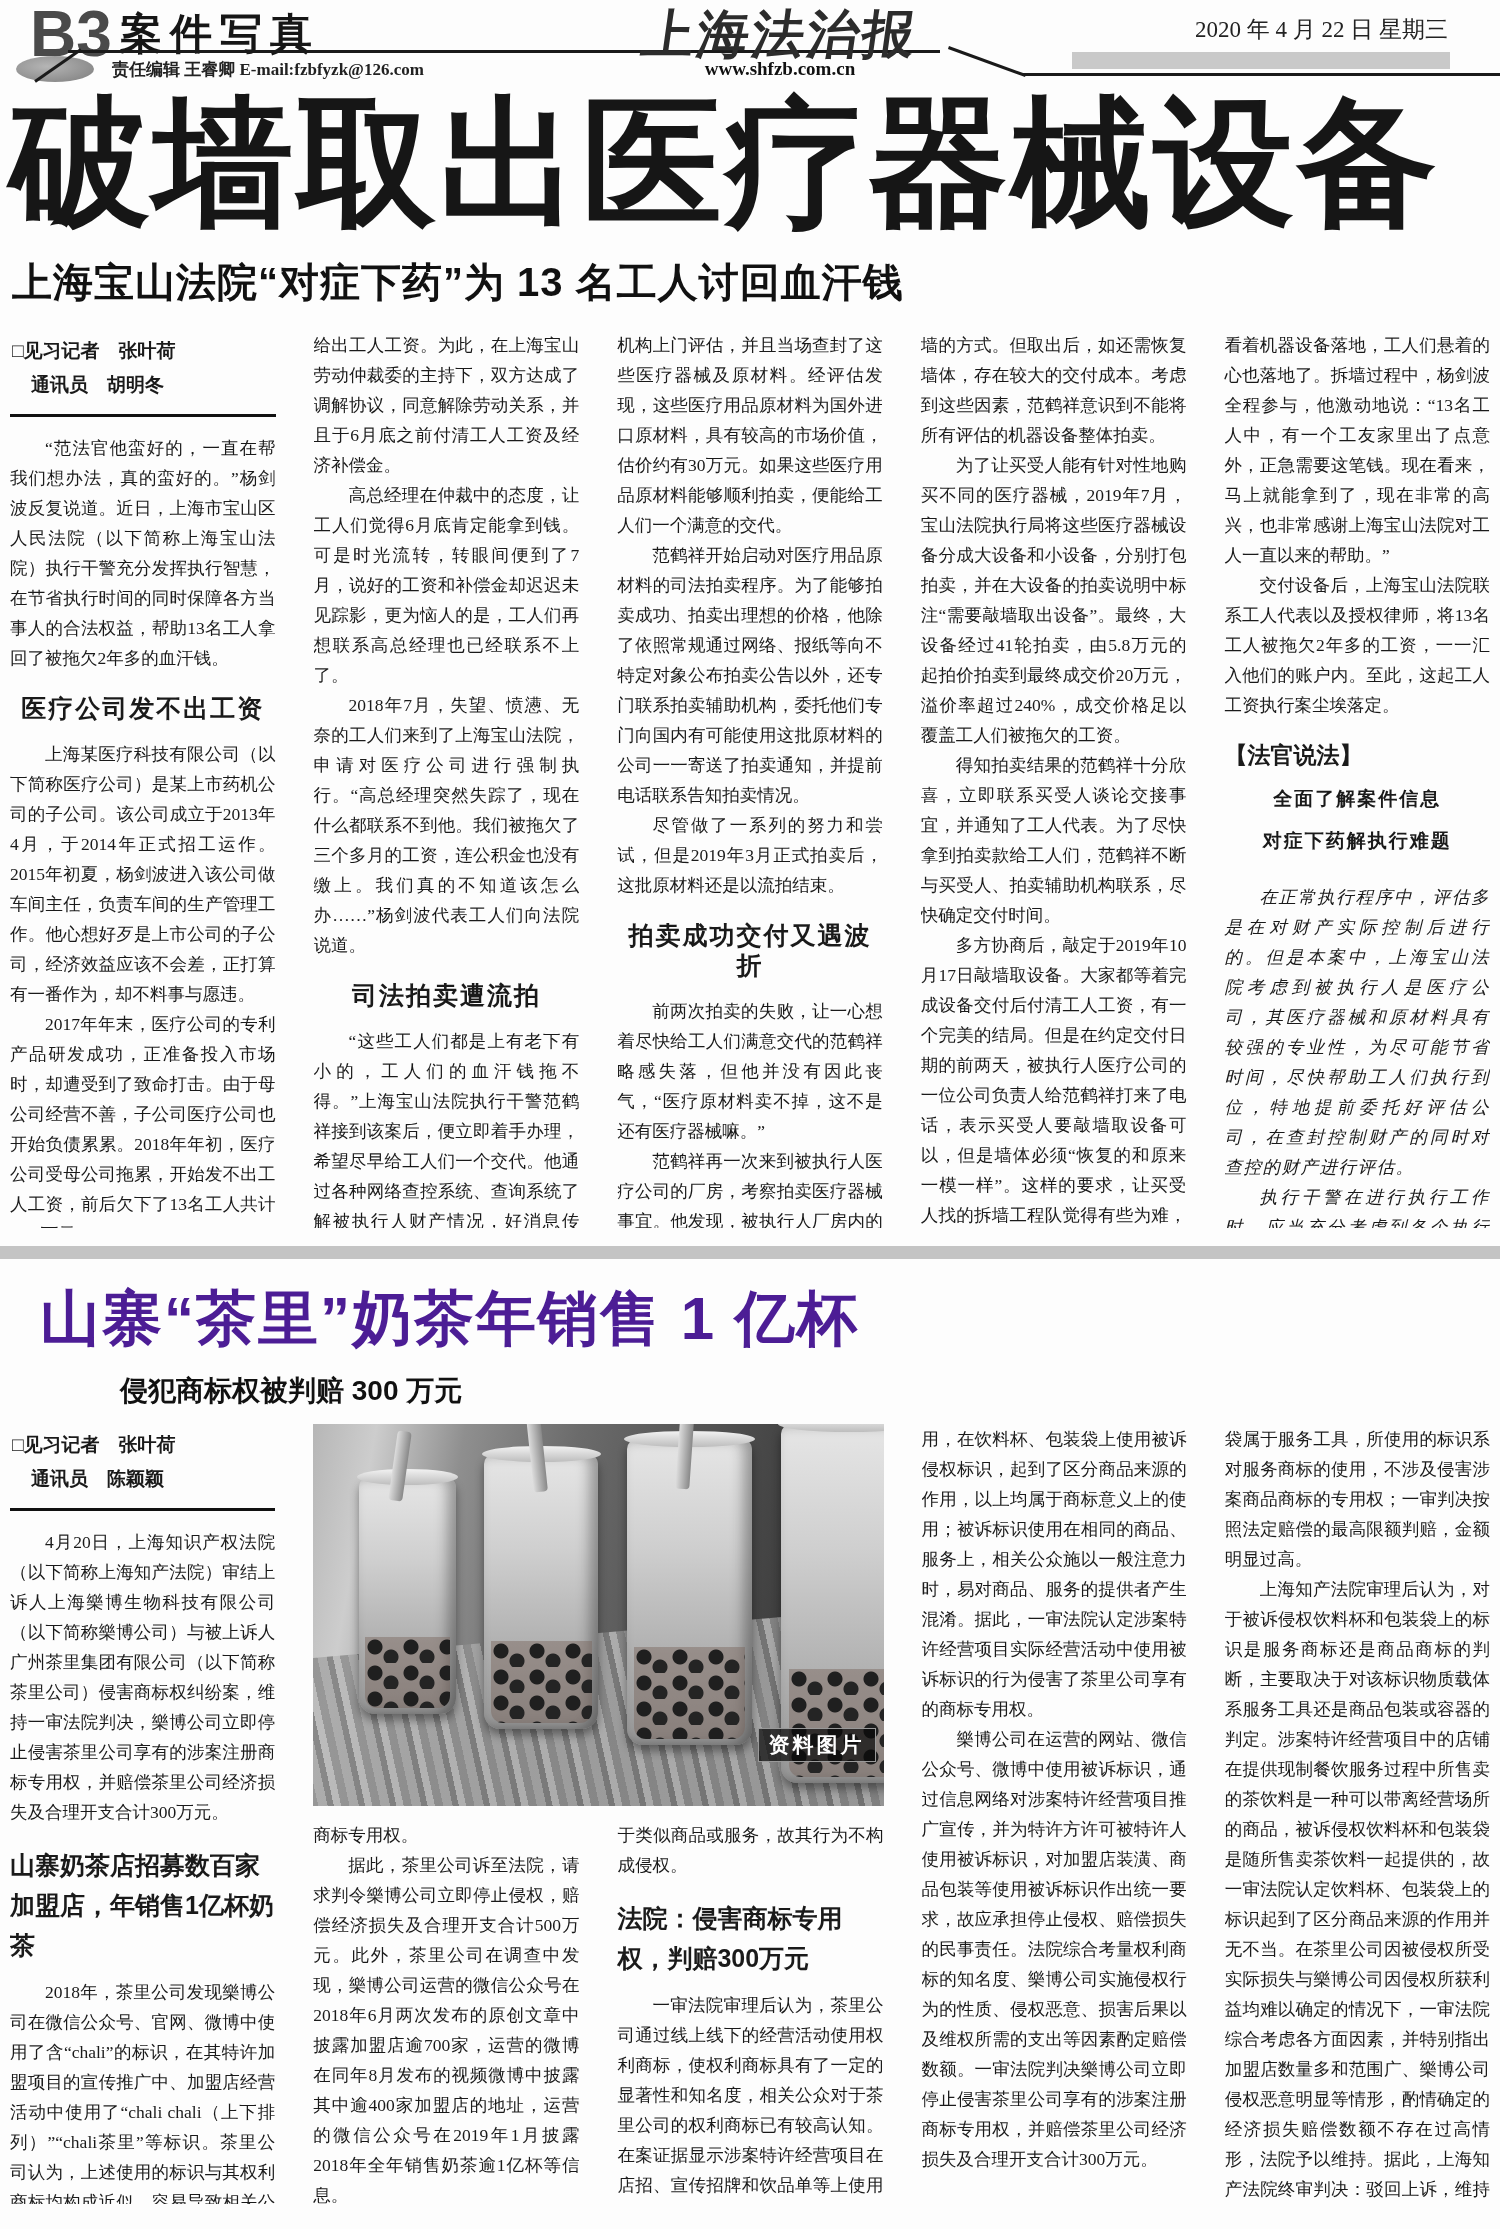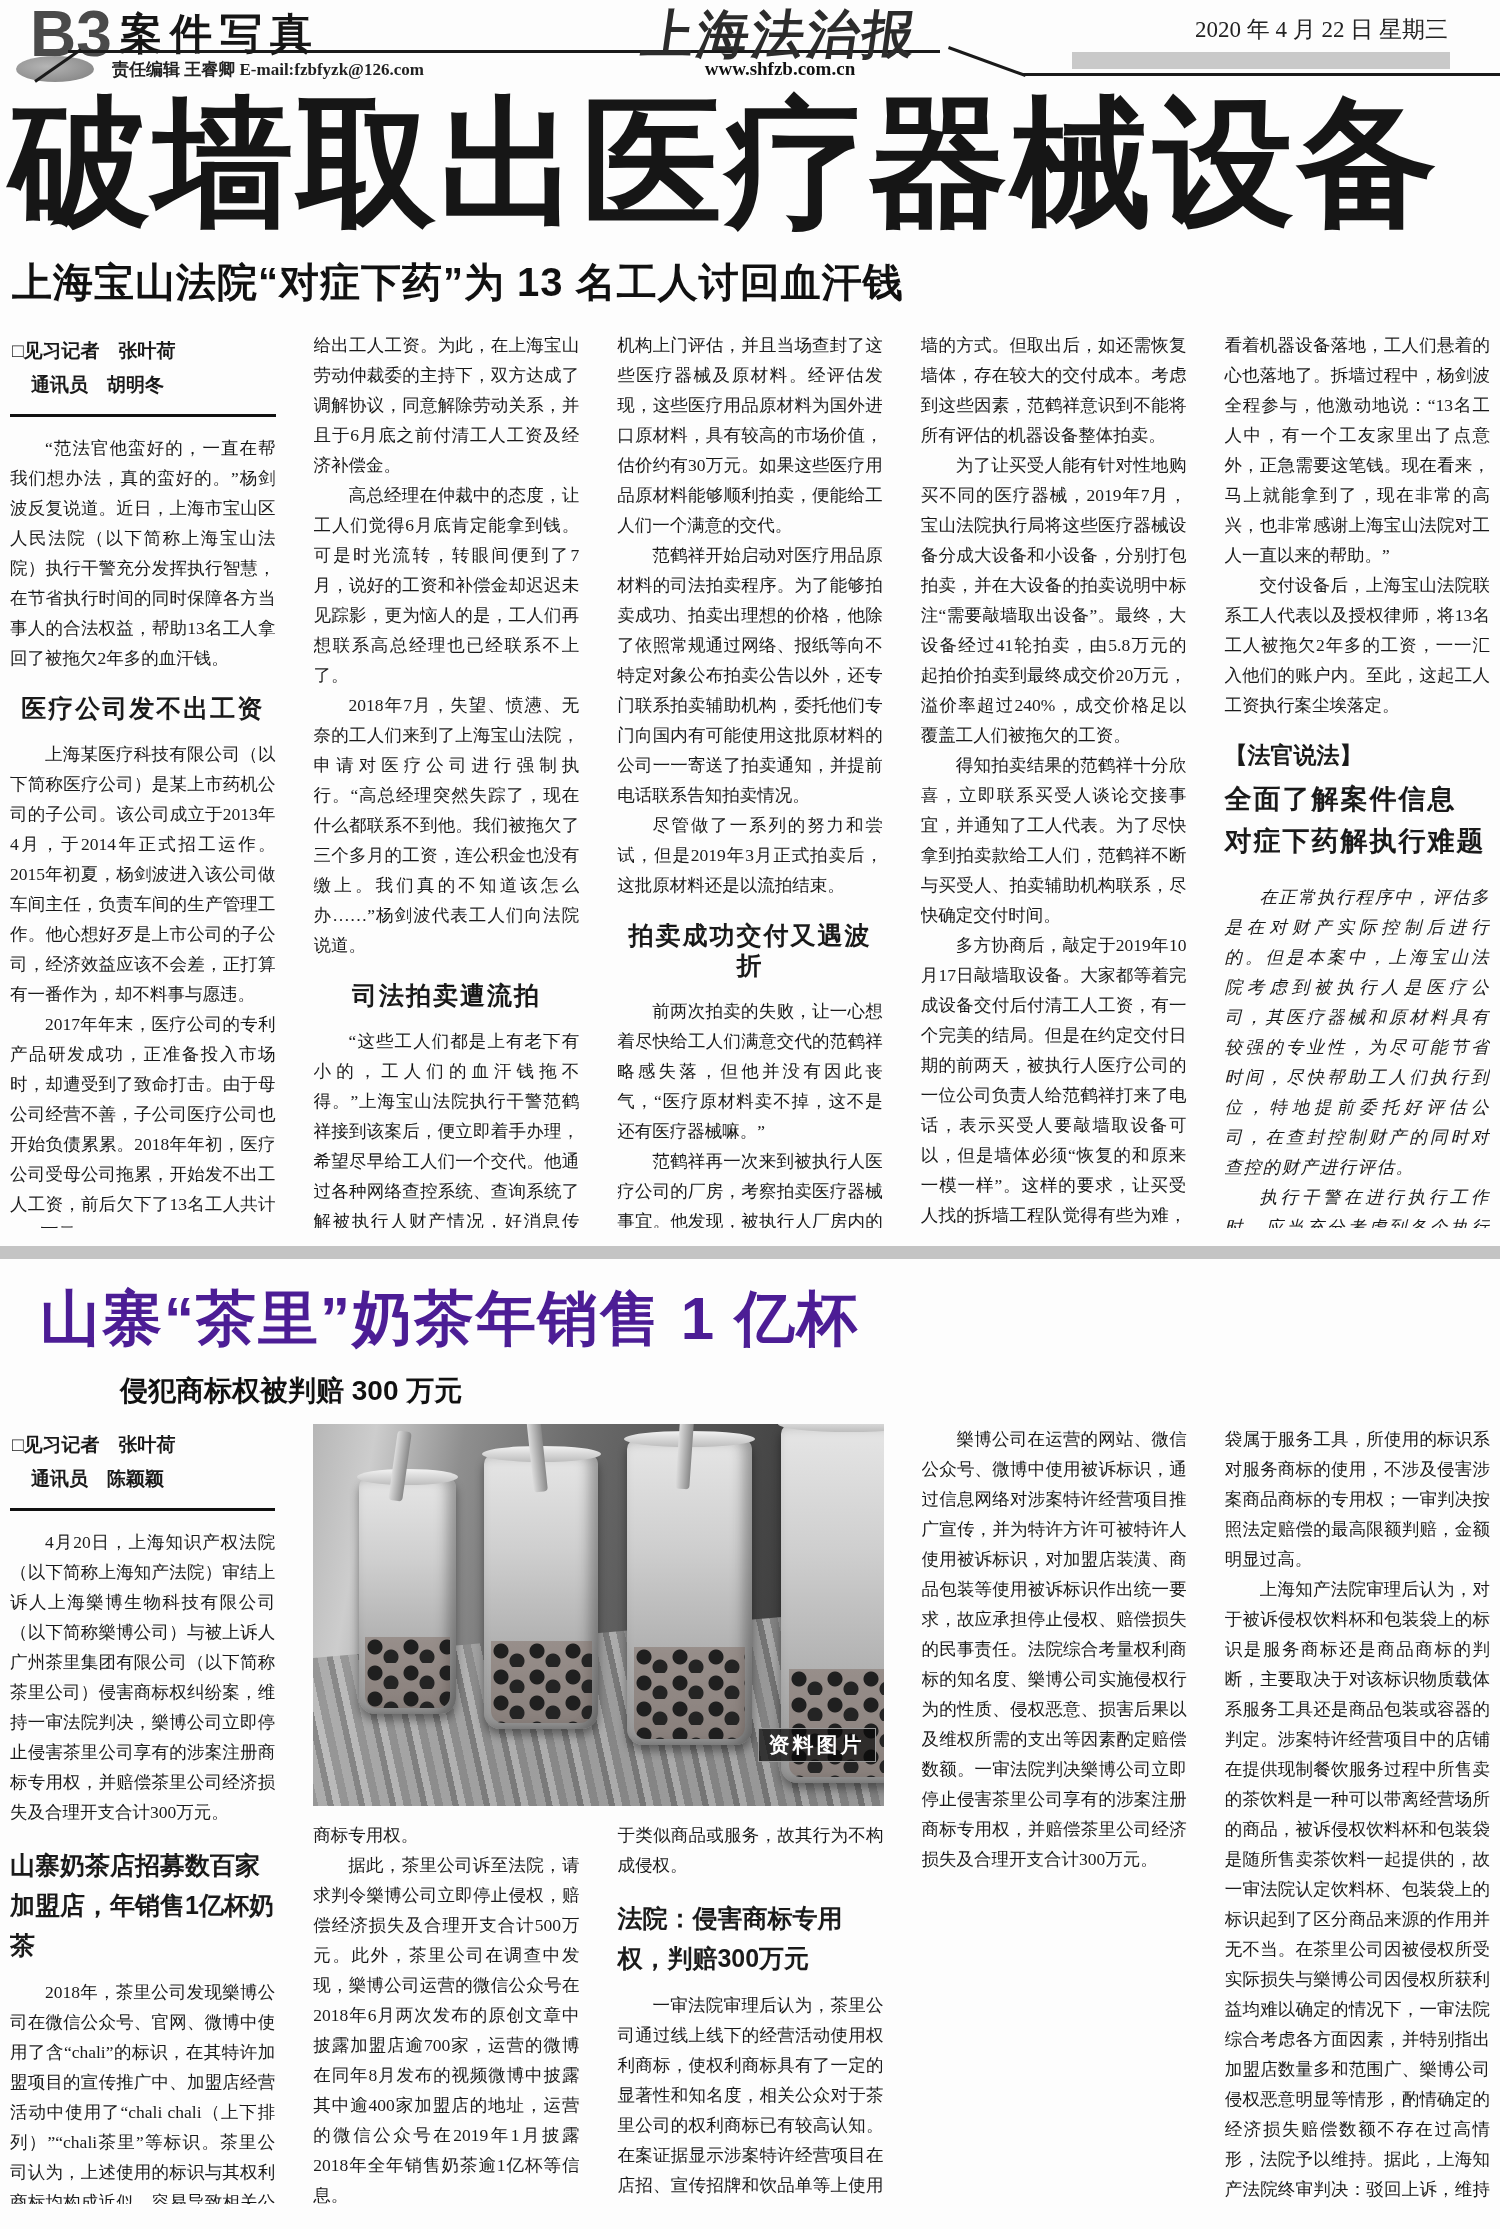--- a/index.html
+++ b/index.html
@@ -47,22 +47,22 @@
   .byline{font-size:19px;font-weight:bold;line-height:34px;padding:4px 0 12px 2px;
         border-bottom:3px solid #111;margin-bottom:16px;font-family:"Liberation Serif",serif;}
   .sec-h{font-family:"Liberation Sans",sans-serif;font-weight:bold;font-size:25px;
         text-align:center;letter-spacing:2px;margin:20px 0 16px;text-indent:0 !important;}
   .inner-h{font-family:"Liberation Sans",sans-serif;font-weight:bold;font-size:25px;
         line-height:40px;margin:18px 0 12px;text-indent:0 !important;text-align:left;}
 
   
   .judge-tag{font-family:"Liberation Sans",sans-serif;font-weight:bold;font-size:23px;
         margin:20px 0 8px;}
-  .judge-title{font-family:"Liberation Sans",sans-serif;font-weight:900;font-size:27px;
-        line-height:42px;letter-spacing:2px;}
+  .judge-title{font-family:"Liberation Sans",sans-serif;font-weight:900;font-size:19px;
+        line-height:42px;text-align:center;letter-spacing:2px;}
   .judge-body{margin-top:20px;}
   .judge-body p{font-style:italic;letter-spacing:1.5px;}
 
   
   .story-sep{height:13px;background:#c4c4c4;margin:18px -10px 0;}
 
   
   .a2-headline{font-family:"Liberation Sans",sans-serif;font-weight:900;font-size:60px;
         letter-spacing:2px;color:#4c1d95;margin:20px 0 0 30px;white-space:nowrap;}
   .a2-subhead{font-family:"Liberation Sans",sans-serif;font-weight:bold;font-size:28px;
@@ -208,20 +208,21 @@
         </div>
         <div class="mid-col">
           <p class="cont">于类似商品或服务，故其行为不构成侵权。</p>
           <div class="inner-h">法院：侵害商标专用权，判赔300万元</div>
           <p>一审法院审理后认为，茶里公司通过线上线下的经营活动使用权利商标，使权利商标具有了一定的显著性和知名度，相关公众对于茶里公司的权利商标已有较高认知。在案证据显示涉案特许经营项目在店招、宣传招牌和饮品单等上使用被诉标识的方式突出醒目易于识别，起到了表明提供服务来源的作</p>
         </div>
       </div>
     </div>
 
     <div class="col">
+      <p class="cont">用，在饮料杯、包装袋上使用被诉侵权标识，起到了区分商品来源的作用，以上均属于商标意义上的使用；被诉标识使用在相同的商品、服务上，相关公众施以一般注意力时，易对商品、服务的提供者产生混淆。据此，一审法院认定涉案特许经营项目实际经营活动中使用被诉标识的行为侵害了茶里公司享有的商标专用权。</p>
       <p>樂博公司在运营的网站、微信公众号、微博中使用被诉标识，通过信息网络对涉案特许经营项目推广宣传，并为特许方许可被特许人使用被诉标识，对加盟店装潢、商品包装等使用被诉标识作出统一要求，故应承担停止侵权、赔偿损失的民事责任。法院综合考量权利商标的知名度、樂博公司实施侵权行为的性质、侵权恶意、损害后果以及维权所需的支出等因素酌定赔偿数额。一审法院判决樂博公司立即停止侵害茶里公司享有的涉案注册商标专用权，并赔偿茶里公司经济损失及合理开支合计300万元。</p>
 
     </div>
 
     <div class="col">
       <p class="cont">袋属于服务工具，所使用的标识系对服务商标的使用，不涉及侵害涉案商品商标的专用权；一审判决按照法定赔偿的最高限额判赔，金额明显过高。</p>
       <p>上海知产法院审理后认为，对于被诉侵权饮料杯和包装袋上的标识是服务商标还是商品商标的判断，主要取决于对该标识物质载体系服务工具还是商品包装或容器的判定。涉案特许经营项目中的店铺在提供现制餐饮服务过程中所售卖的茶饮料是一种可以带离经营场所的商品，被诉侵权饮料杯和包装袋是随所售卖茶饮料一起提供的，故一审法院认定饮料杯、包装袋上的标识起到了区分商品来源的作用并无不当。在茶里公司因被侵权所受实际损失与樂博公司因侵权所获利益均难以确定的情况下，一审法院综合考虑各方面因素，并特别指出加盟店数量多和范围广、樂博公司侵权恶意明显等情形，酌情确定的经济损失赔偿数额不存在过高情形，法院予以维持。据此，上海知产法院终审判决：驳回上诉，维持原判。</p>
     </div>
   </div>
 

